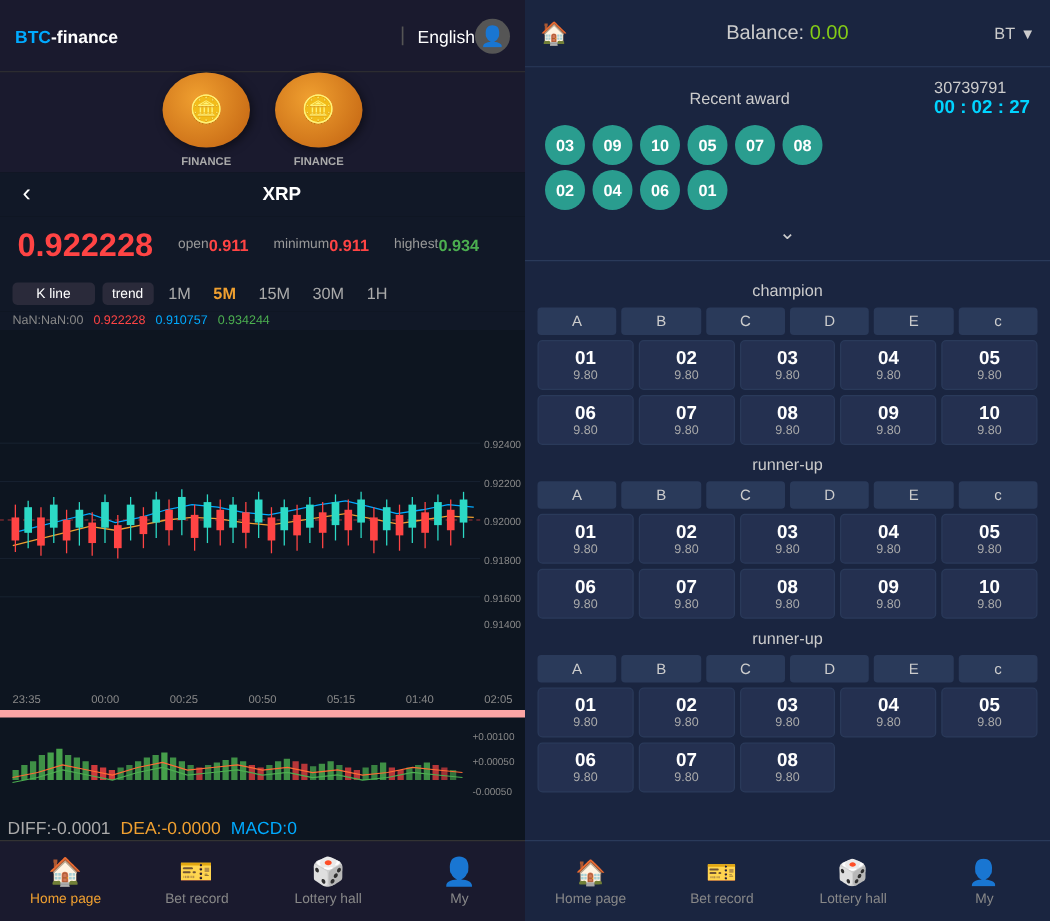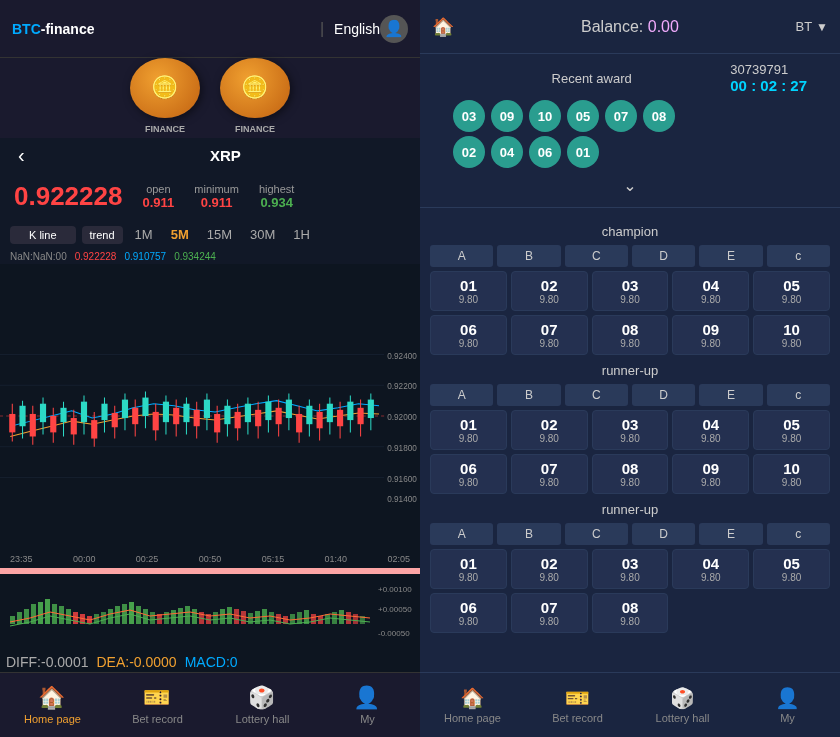--- a/index.html
+++ b/index.html
@@ -96,21 +96,21 @@
     .price-main {
       color: #ff4444;
       font-size: 26px;
       font-weight: bold;
     }
     .price-stats {
       display: flex;
       gap: 20px;
       font-size: 11px;
     }
-    .price-stat-item { display: flex; flex-direction: column; align-items: center; }
+    .price-stat-item { display: flex; flex-direction: row; align-items: flex-start; }
     .price-stat-label { color: #999; }
     .price-stat-value { color: #ff4444; font-size: 13px; font-weight: bold; }
 
     .chart-controls {
       background: #111827;
       display: flex;
       align-items: center;
       padding: 4px 10px;
       gap: 6px;
     }
@@ -232,27 +232,27 @@
     .right-header {
       background: #1a2540;
       padding: 8px 12px;
       display: flex;
       align-items: center;
       height: 54px;
       border-bottom: 1px solid #2a3a5a;
     }
     .rh-home { font-size: 18px; color: #ccc; margin-right: 10px; }
     .rh-balance { flex: 1; text-align: center; font-size: 16px; color: #ccc; }
-    .rh-balance-val { color: #f0abfc; }
+    .rh-balance-val { color: #84cc16; }
     .rh-bt { color: #ccc; font-size: 13px; margin-right: 4px; }
     .rh-dropdown { color: #ccc; font-size: 12px; }
 
     .recent-award-section {
       background: #1a2540;
-      padding: 8px 33px;
+      padding: 8px 16px;
       border-bottom: 1px solid #2a3a5a;
     }
     .ra-top {
       display: flex;
       justify-content: space-between;
       align-items: center;
       margin-bottom: 6px;
     }
     .ra-title { color: #ccc; font-size: 13px; text-align: center; flex: 1; }
     .ra-id { color: #ccc; font-size: 13px; }

